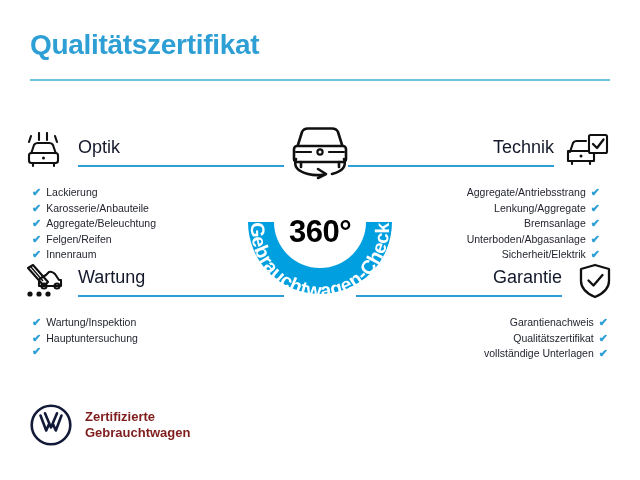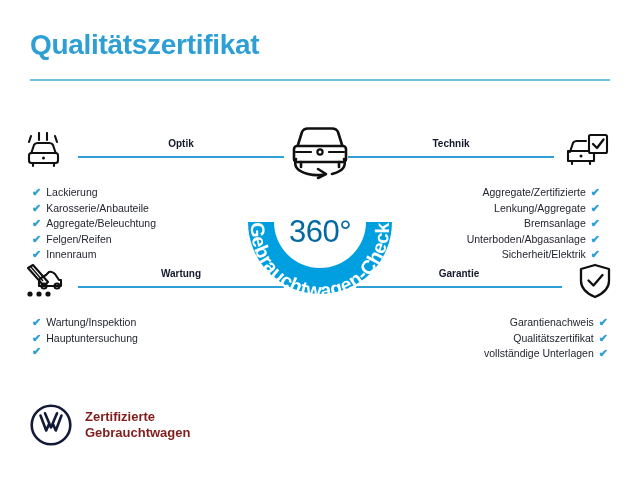--- a/index.html
+++ b/index.html
@@ -68,25 +68,24 @@
     flex: 1 1 auto;
     padding-left: 10px;
     padding-top: 6px;
   }
   .quad.right .quad-title-wrap {
     padding-left: 0;
     padding-right: 10px;
     text-align: right;
   }
   .quad-title {
-    font-size: 10px;
-    font-weight: bold;
+    font-size: 18px;
+    font-weight: normal;
     color: #14182b;
     line-height: 1.1;
-    text-align: center;
   }
   .quad-underline {
     margin-top: 7px;
     height: 2px;
     background: #2e9fd4;
     width: 100%;
   }
 
   .quad-list {
     list-style: none;
@@ -137,22 +136,22 @@
     width: 72px;
     height: 62px;
   }
   #badge-degrees {
     position: absolute;
     left: 0;
     top: 98px;
     width: 196px;
     text-align: center;
     font-size: 31px;
-    font-weight: normal;
-    color: #0369a1;
+    font-weight: bold;
+    color: #000000;
     letter-spacing: -0.5px;
     line-height: 1;
   }
 
   
   #footer {
     position: absolute;
     left: 30px;
     top: 404px;
     display: flex;
@@ -270,21 +269,21 @@
       </svg>
     </div>
     <div class="quad-title-wrap">
       <div class="quad-title">Technik</div>
       <div class="quad-underline"></div>
     </div>
   </div>
   <ul class="quad-list">
     <li>
         <span class="chk">✔</span>
-        <span class="item-label">Aggregate/Zertifizierte</span>
+        <span class="item-label">Aggregate/Antriebsstrang</span>
       </li>
     <li>
         <span class="chk">✔</span>
         <span class="item-label">Lenkung/Aggregate</span>
       </li>
     <li>
         <span class="chk">✔</span>
         <span class="item-label">Bremsanlage</span>
       </li>
     <li>

